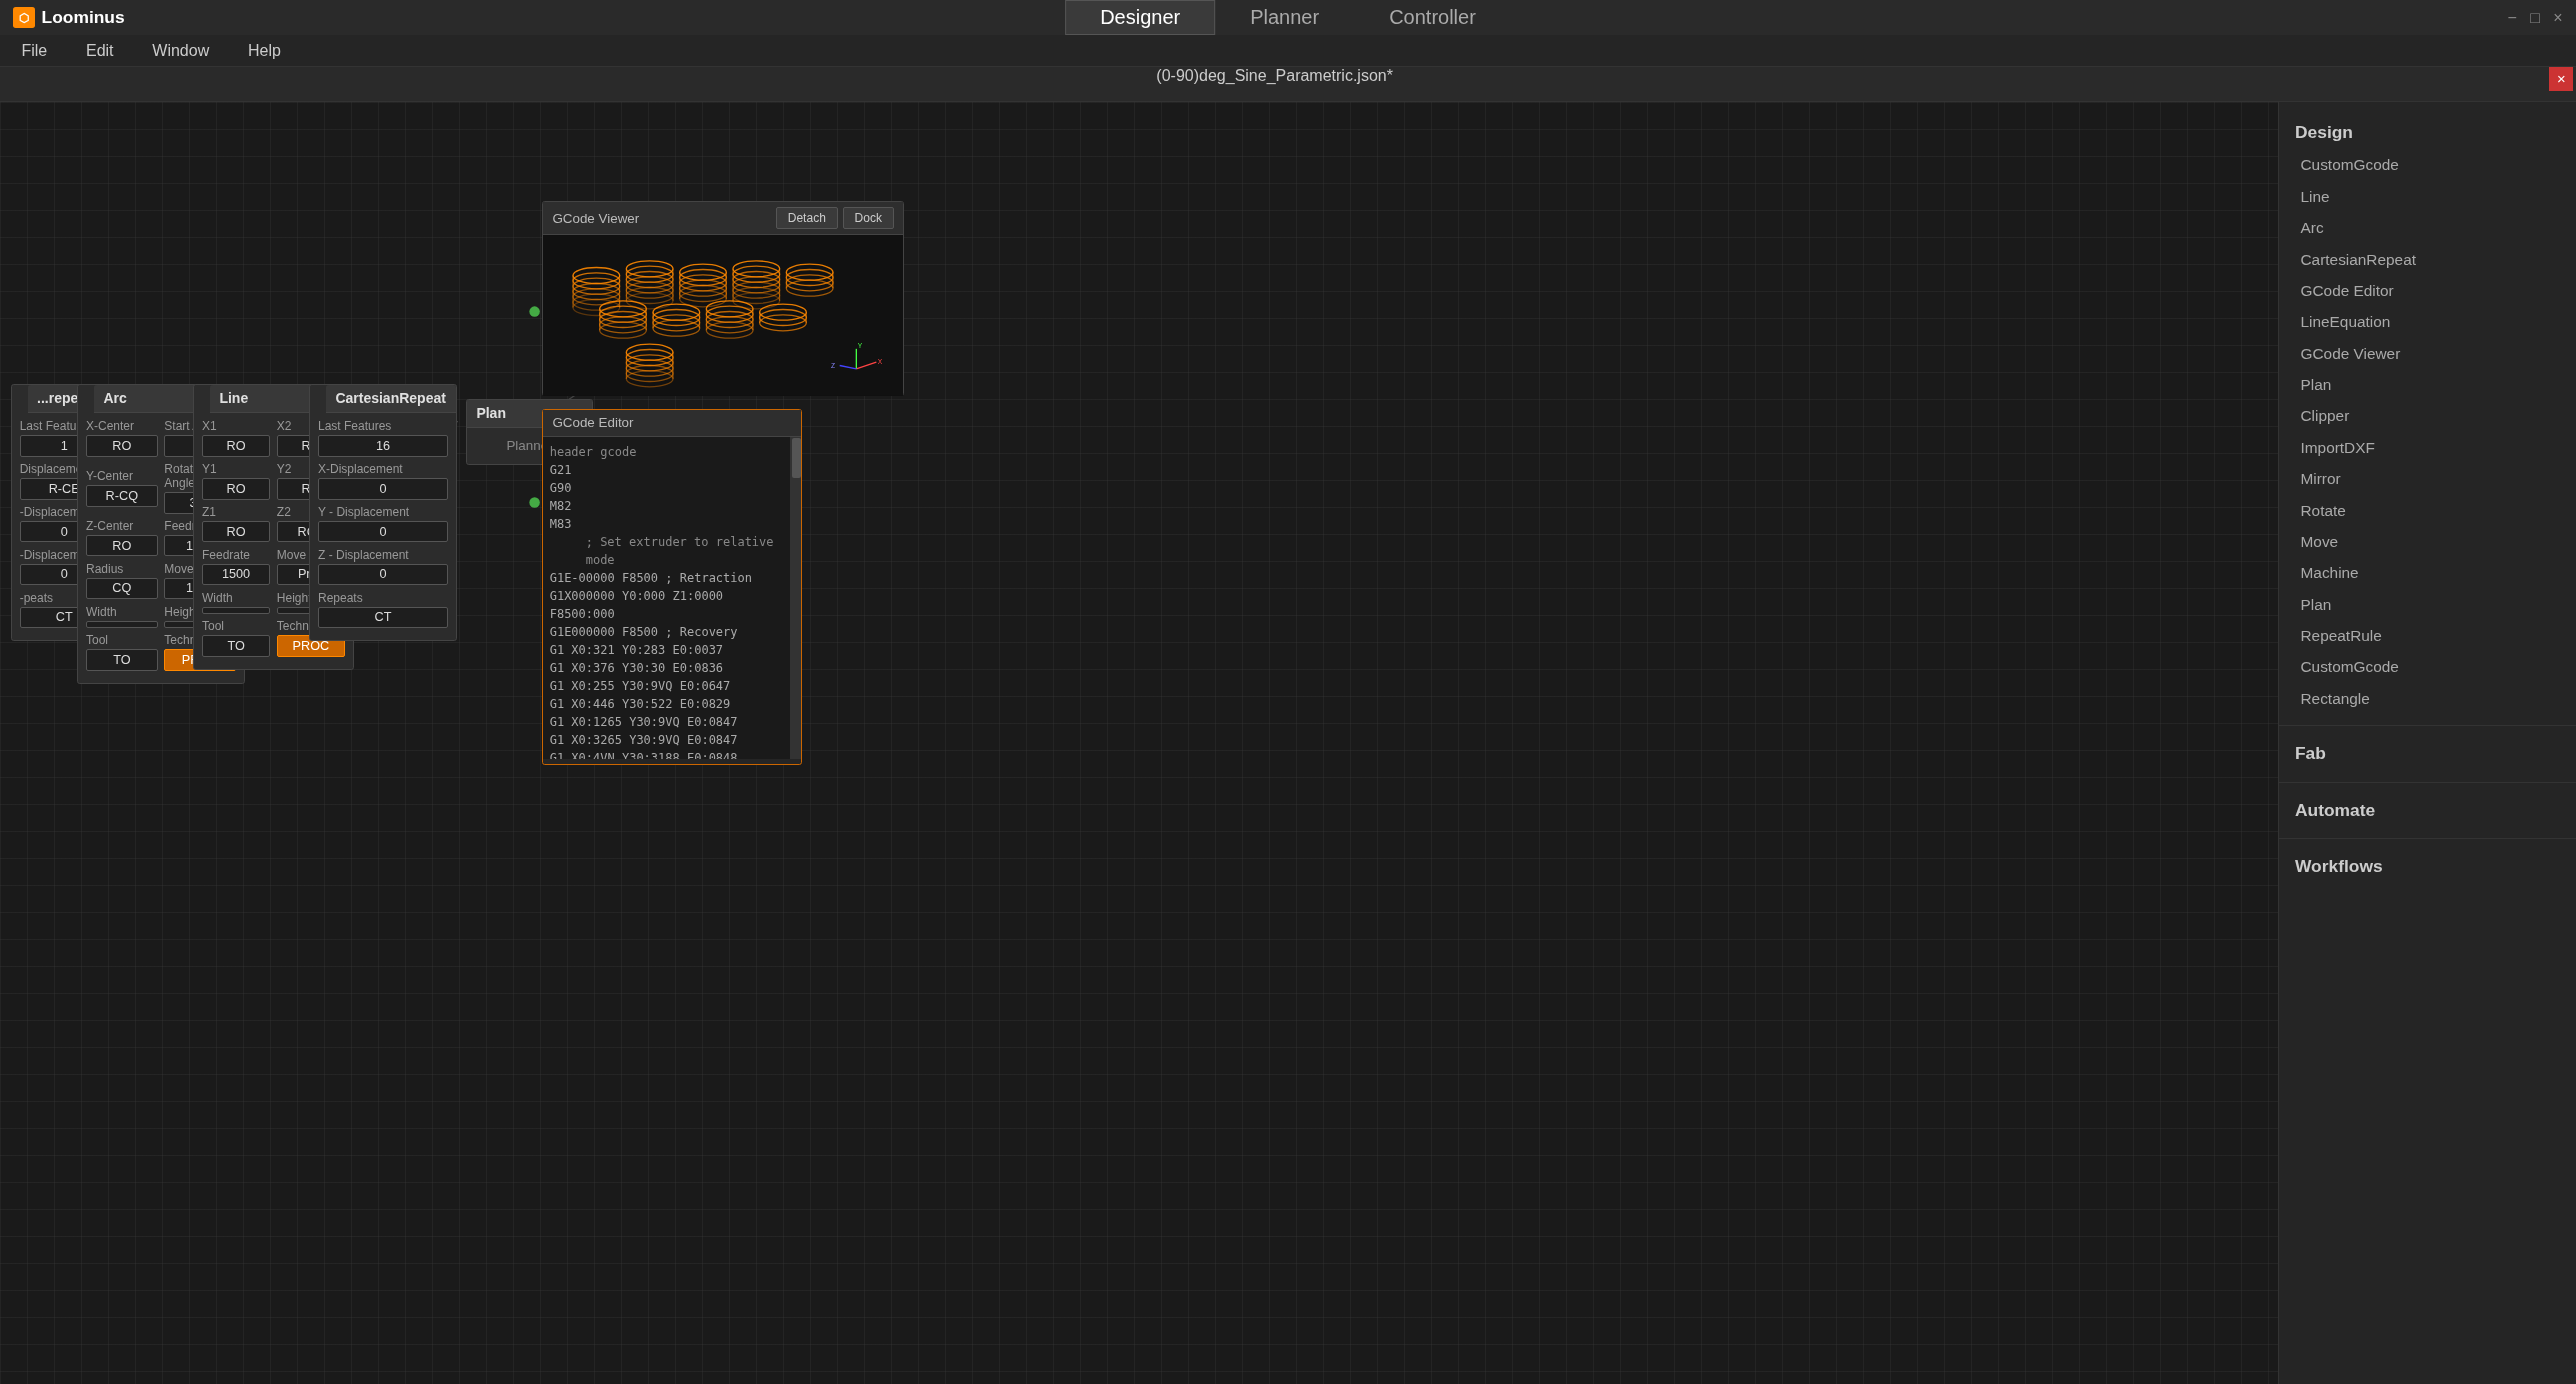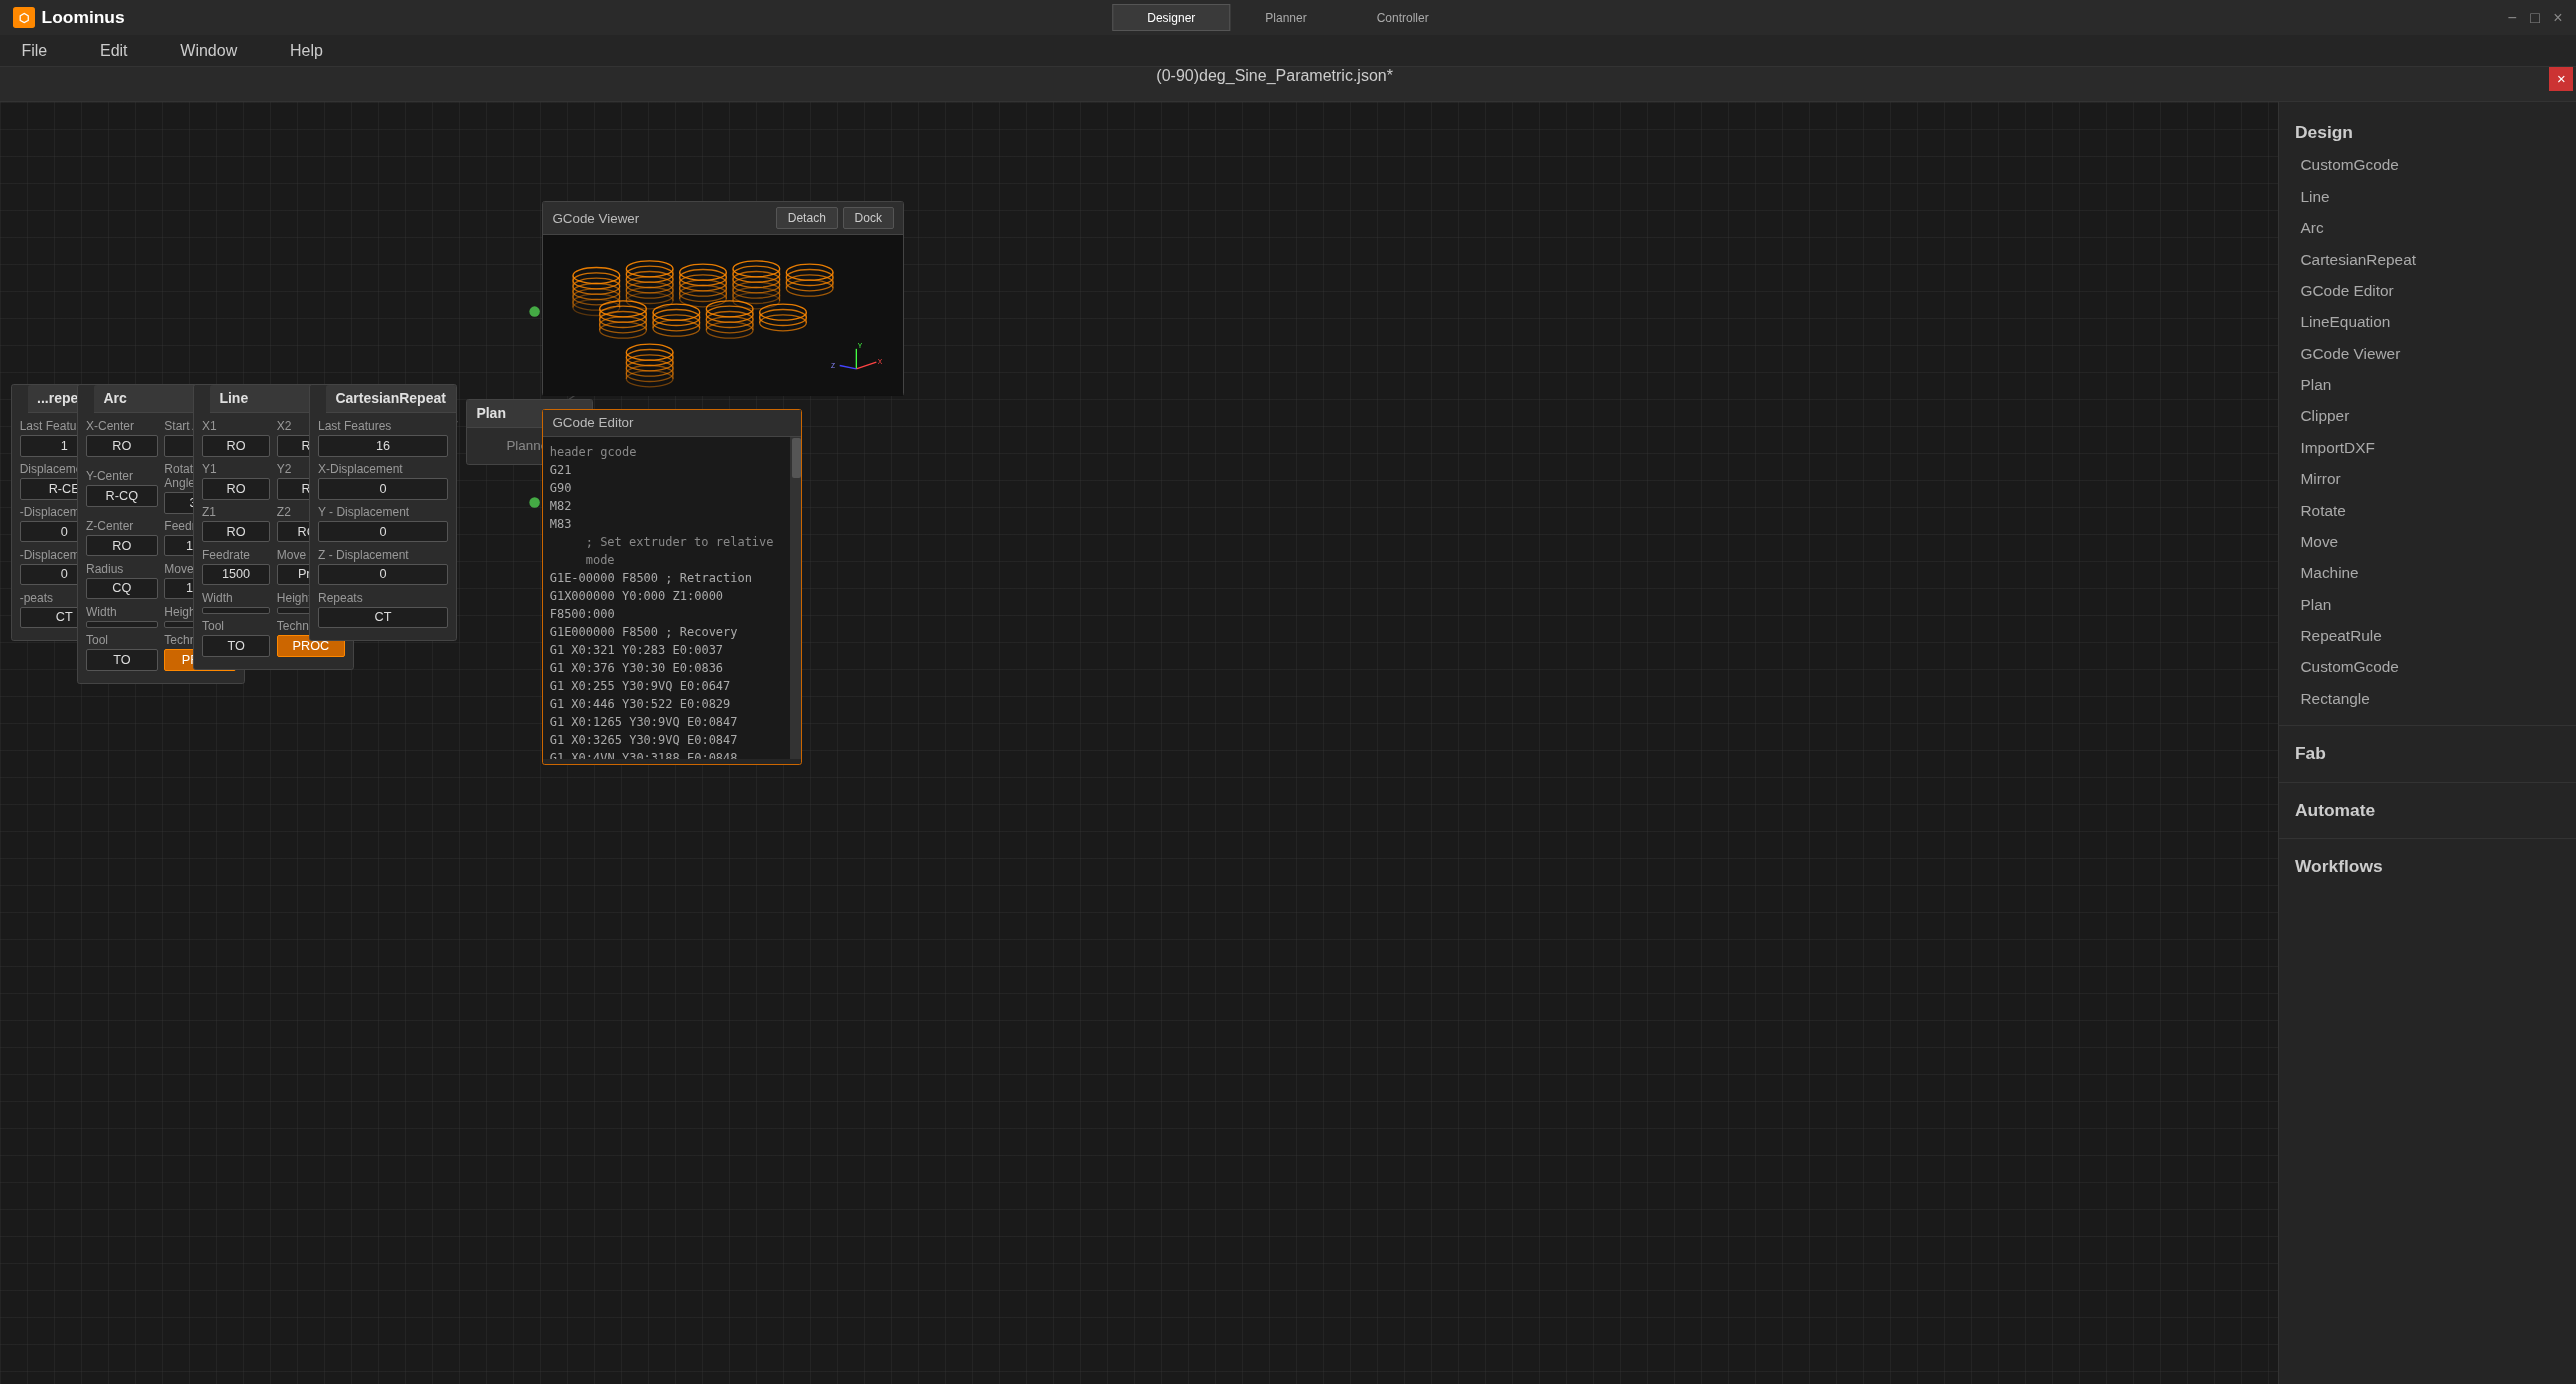--- a/index.html
+++ b/index.html
@@ -42,21 +42,21 @@
     }
     #nav-tabs {
       position: absolute;
       left: 50%;
       transform: translateX(-50%);
       display: flex;
       gap: 0;
     }
     .nav-tab {
       padding: 5.4px 34px;
-      font-size: 12px;
+      font-size: 20px;
       color: #aaa;
       cursor: pointer;
       border: 0.7px solid transparent;
     }
     .nav-tab.active {
       background: #3a3a3a;
       color: #ffffff;
       border: 0.7px solid #555;
     }
     #window-controls {
@@ -69,21 +69,21 @@
     }
 
     
     #menubar {
       width: 100%;
       height: 32px;
       background: #252525;
       display: flex;
       align-items: center;
       padding: 0 16px;
-      gap: 42px;
+      gap: 28px;
       border-bottom: 0.7px solid #333;
     }
     .menu-item {
       font-size: 16px;
       color: #cccccc;
       cursor: pointer;
       padding: 2.7px 5.4px;
     }
 
     

